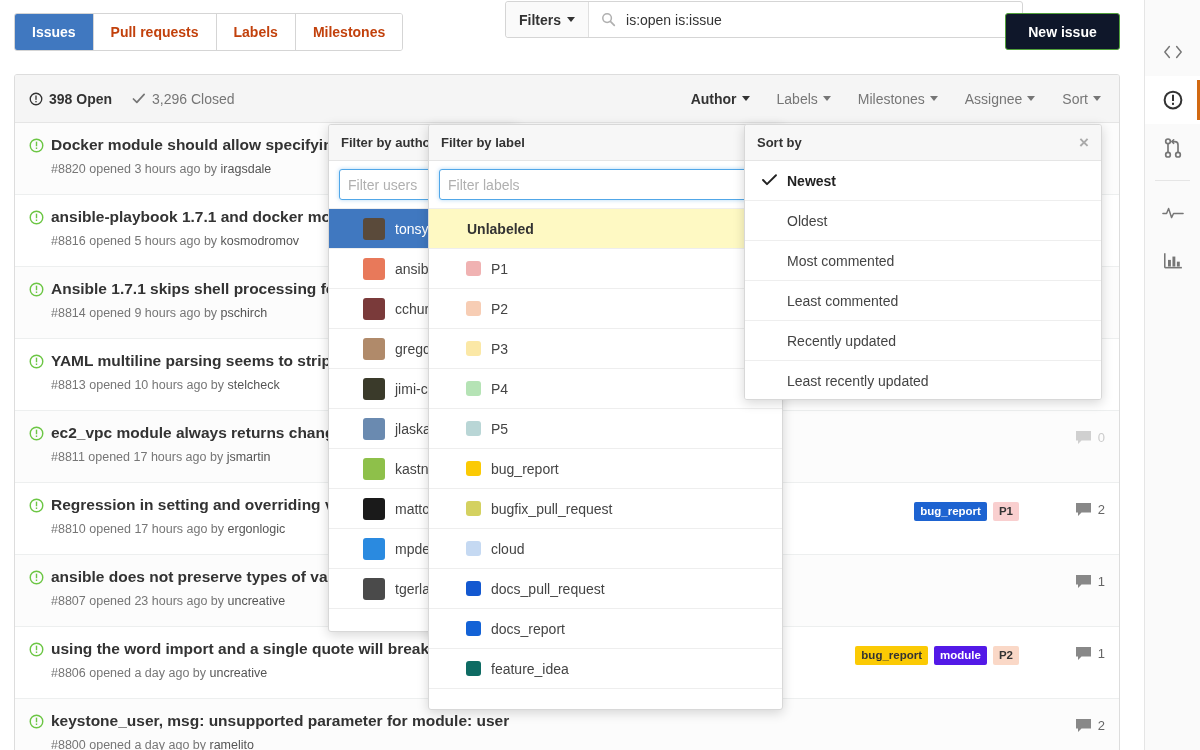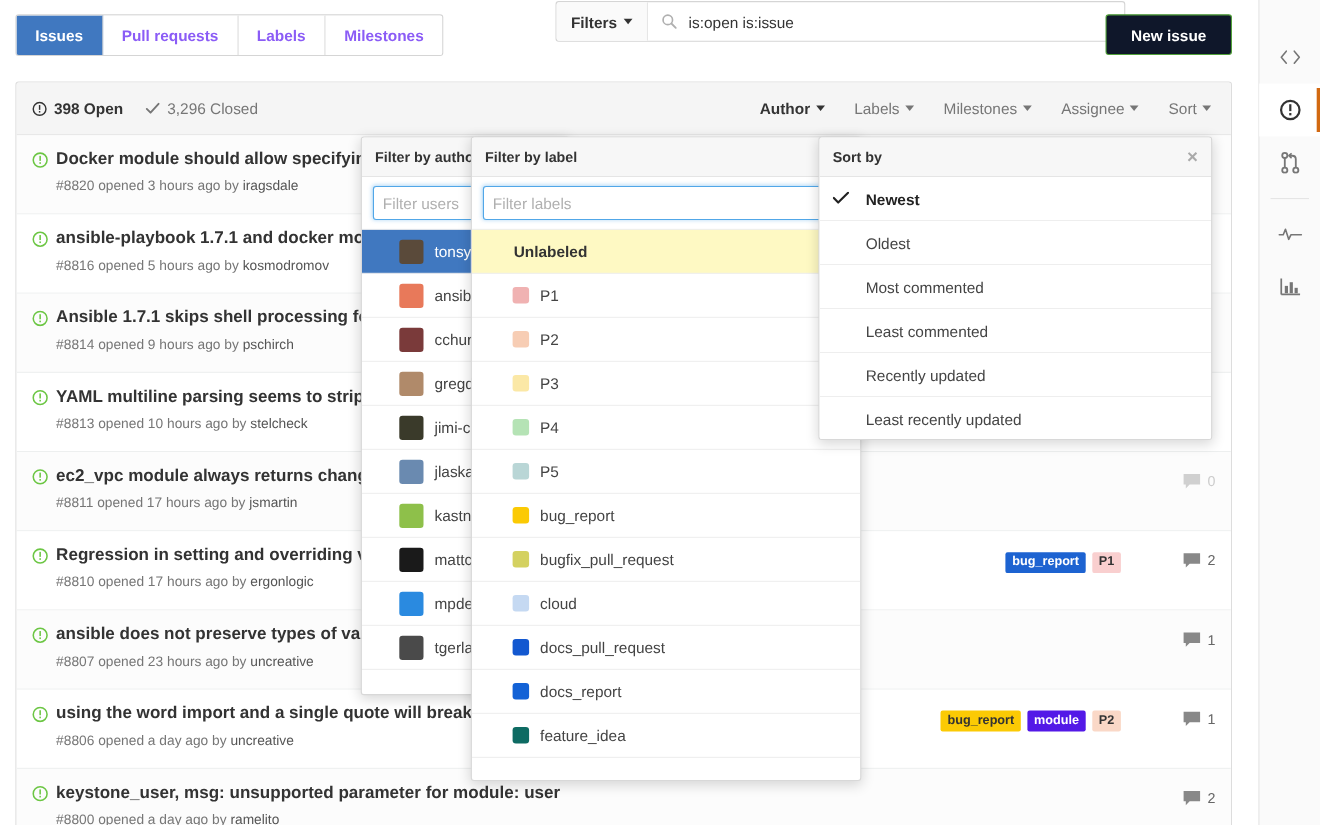--- a/index.html
+++ b/index.html
@@ -17,21 +17,21 @@
   .topbar {
     position: absolute; left: 0; top: 0; width: 1140px; height: 64px;
   }
   .tabgroup {
     position: absolute; left: 14px; top: 13px;
     display: flex; border: 1px solid #d5d5d5; border-radius: 3px;
     overflow: hidden; background: #fff; align-items: flex-end;
   }
   .tabgroup .tab {
     padding: 0 17px; height: 36px; line-height: 36px;
-    font-size: 14px; font-weight: bold; color: #8b5cf6;
+    font-size: 14px; font-weight: bold; color: #c2410c;
     border-right: 1px solid #d5d5d5; background: #fff; cursor: pointer;
     white-space: nowrap;
   }
   .tabgroup .tab:last-child { border-right: none; }
   .tabgroup .tab.active { background: #4078c0; color: #fff; }
 
   .filterbar {
     position: absolute; left: 505px; top: 1px;
     display: flex; width: 518px; height: 37px;
     border: 1px solid #d5d5d5; border-radius: 3px; background: #fff;
@@ -146,21 +146,21 @@
   .panel-item {
     display: flex; align-items: center; gap: 10px;
     padding: 0 12px; height: 40px; font-size: 14px; color: #444;
     border-bottom: 1px solid #eeeeee; cursor: pointer; background:#fff;
     white-space: nowrap; overflow: hidden;
   }
   .panel-item.selected { background: #4078c0; color: #fff; }
   .panel-item.section {
     background: #fef9c3; font-weight: bold; color: #333; padding-left: 38px;
   }
-  .panel-item.sort-item { padding-left: 12px; }
+  .panel-item.sort-item { padding-left: 12px; text-align: right; }
   .sort-check { width: 20px; flex: 0 0 20px; font-size: 14px; color: #333; }
   .sort-item.checked { font-weight: bold; color: #222; }
 
   .swatch { width: 15px; height: 15px; border-radius: 3px; flex: 0 0 15px; }
   .avatar {
     width: 22px; height: 22px; border-radius: 3px; flex: 0 0 22px;
     background-size: cover; background-position: center;
   }
 
   

